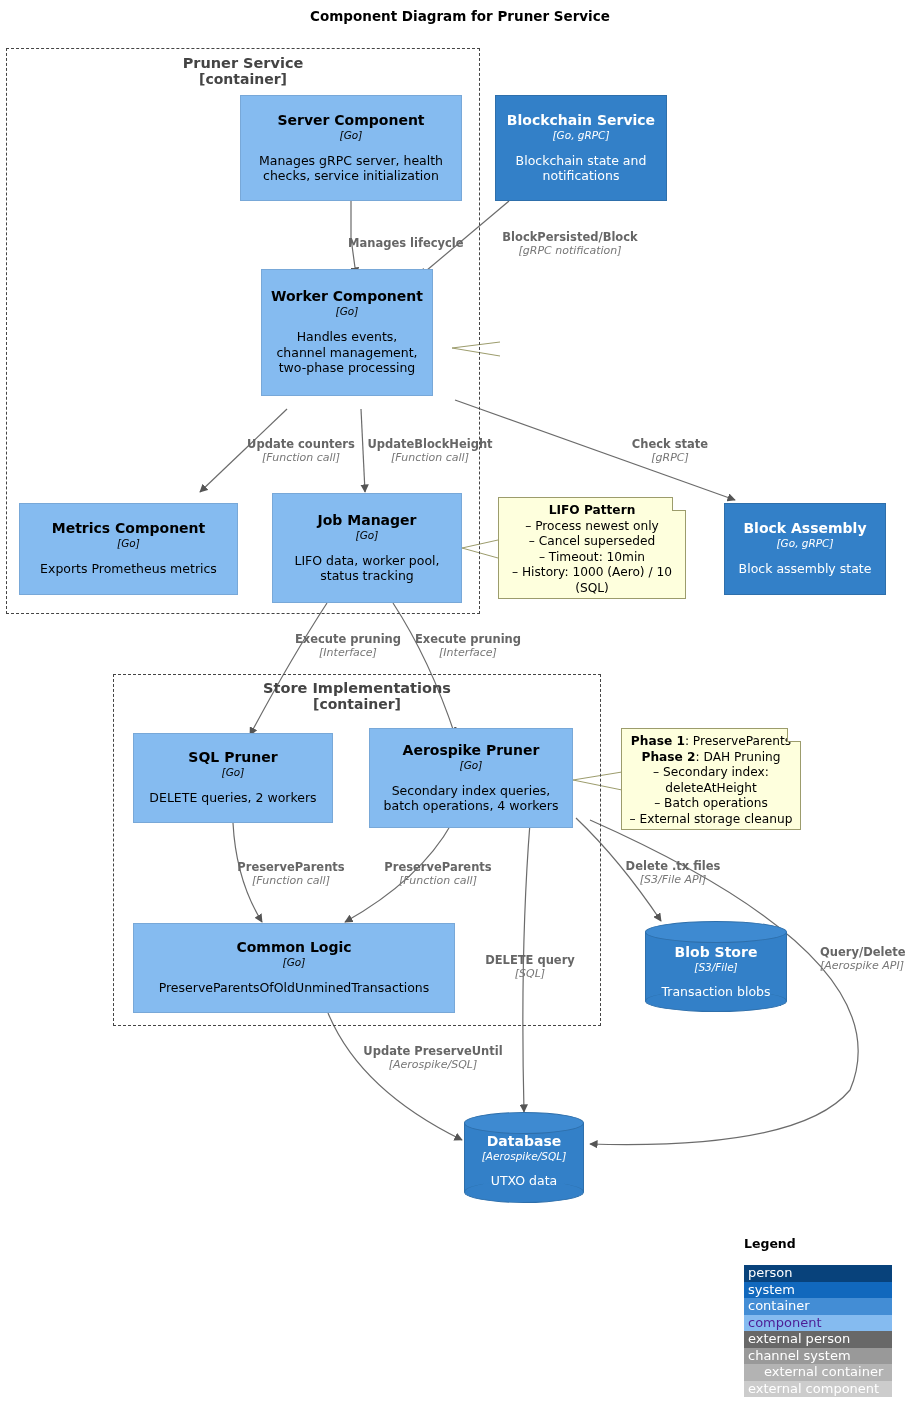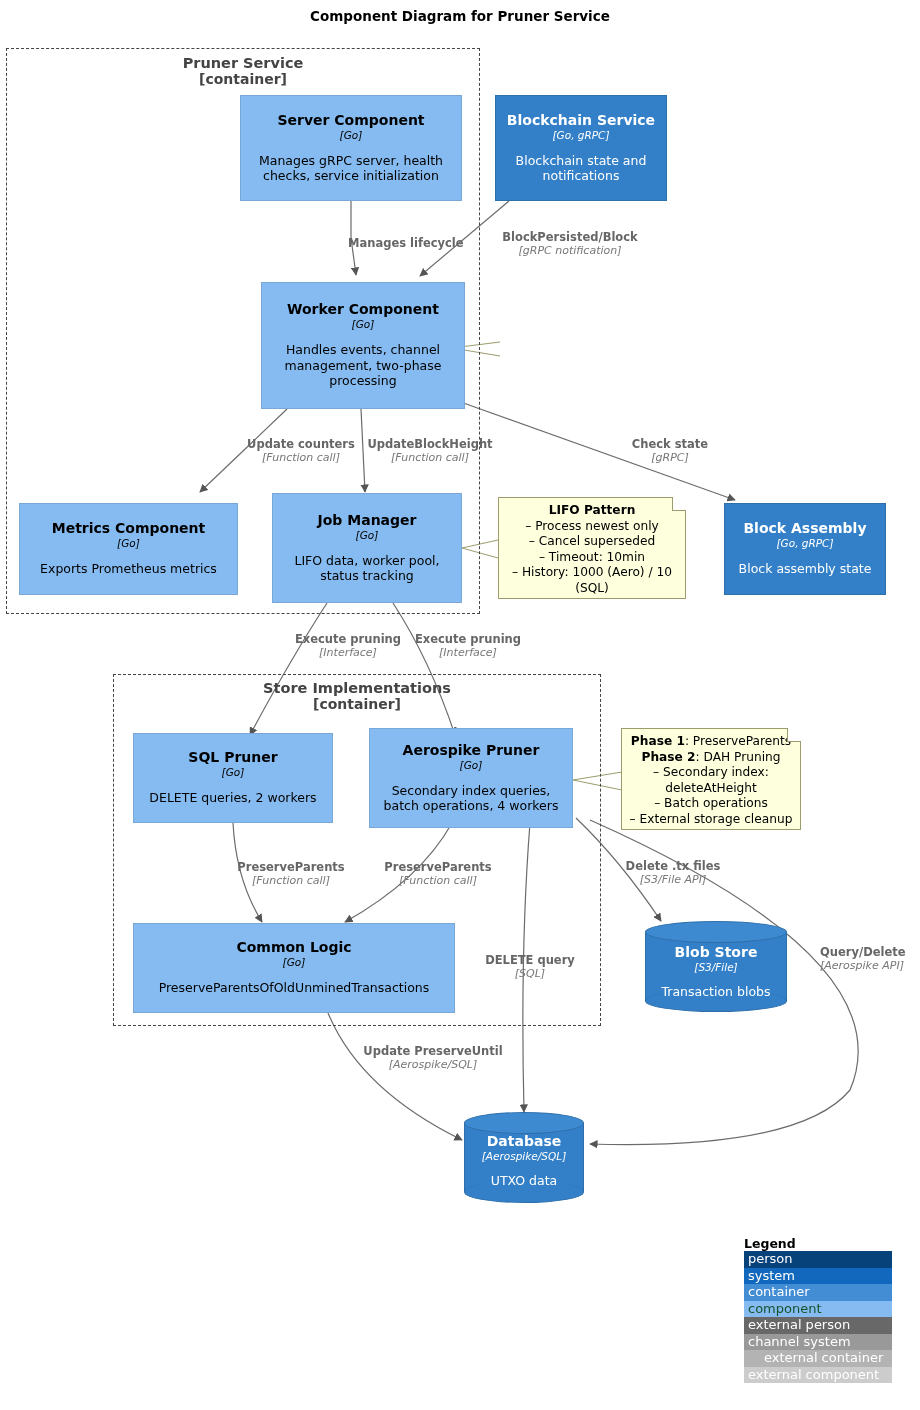--- a/index.html
+++ b/index.html
@@ -205,21 +205,21 @@
 
   
   .legend {
     position: absolute;
   }
   .legend .legend-title {
     font-size: 12.5px;
     font-weight: bold;
     color: #000;
     line-height: 15px;
-    margin-bottom: 0;
+    margin-bottom: 14px;
   }
   .legend .legend-row {
     height: 16.5px;
     line-height: 16.5px;
     font-size: 13px;
     color: #ffffff;
     padding-left: 4px;
     box-sizing: border-box;
     white-space: nowrap;
   }
@@ -292,21 +292,21 @@
     <div class="n-tech">[Go]</div>
     <div class="n-desc">Manages gRPC server, health checks, service initialization</div>
   </div>
 
   <div class="node container-el" style="left:495px; top:95px; width:172px; height:106px;">
     <div class="n-title">Blockchain Service</div>
     <div class="n-tech">[Go, gRPC]</div>
     <div class="n-desc">Blockchain state and notifications</div>
   </div>
 
-  <div class="node component" style="left:261px; top:282px; width:204px; height:127px;">
+  <div class="node component" style="left:261px; top:269px; width:172px; height:127px;">
     <div class="n-title">Worker Component</div>
     <div class="n-tech">[Go]</div>
     <div class="n-desc">Handles events, channel management, two-phase processing</div>
   </div>
 
   <div class="node component" style="left:19px; top:503px; width:219px; height:92px;">
     <div class="n-title">Metrics Component</div>
     <div class="n-tech">[Go]</div>
     <div class="n-desc">Exports Prometheus metrics</div>
   </div>
@@ -454,21 +454,21 @@
     <div class="legend-title">Legend</div>
     <div class="legend-row" style="background:#08427b; color:#ffffff;">
       <span>person</span>
     </div>
     <div class="legend-row" style="background:#1168bd; color:#ffffff;">
       <span>system</span>
     </div>
     <div class="legend-row" style="background:#438dd5; color:#ffffff;">
       <span>container</span>
     </div>
-    <div class="legend-row" style="background:#85bbf0; color:#14532d;">
+    <div class="legend-row" style="background:#85bbf0; color:#4c1d95;">
       <span>component</span>
     </div>
     <div class="legend-row" style="background:#686868; color:#ffffff;">
       <span>external person</span>
     </div>
     <div class="legend-row" style="background:#999999; color:#ffffff;">
       <span>channel system</span>
     </div>
     <div class="legend-row" style="background:#b3b3b3; color:#ffffff;padding-left:20px;">
       <span>external container</span>

